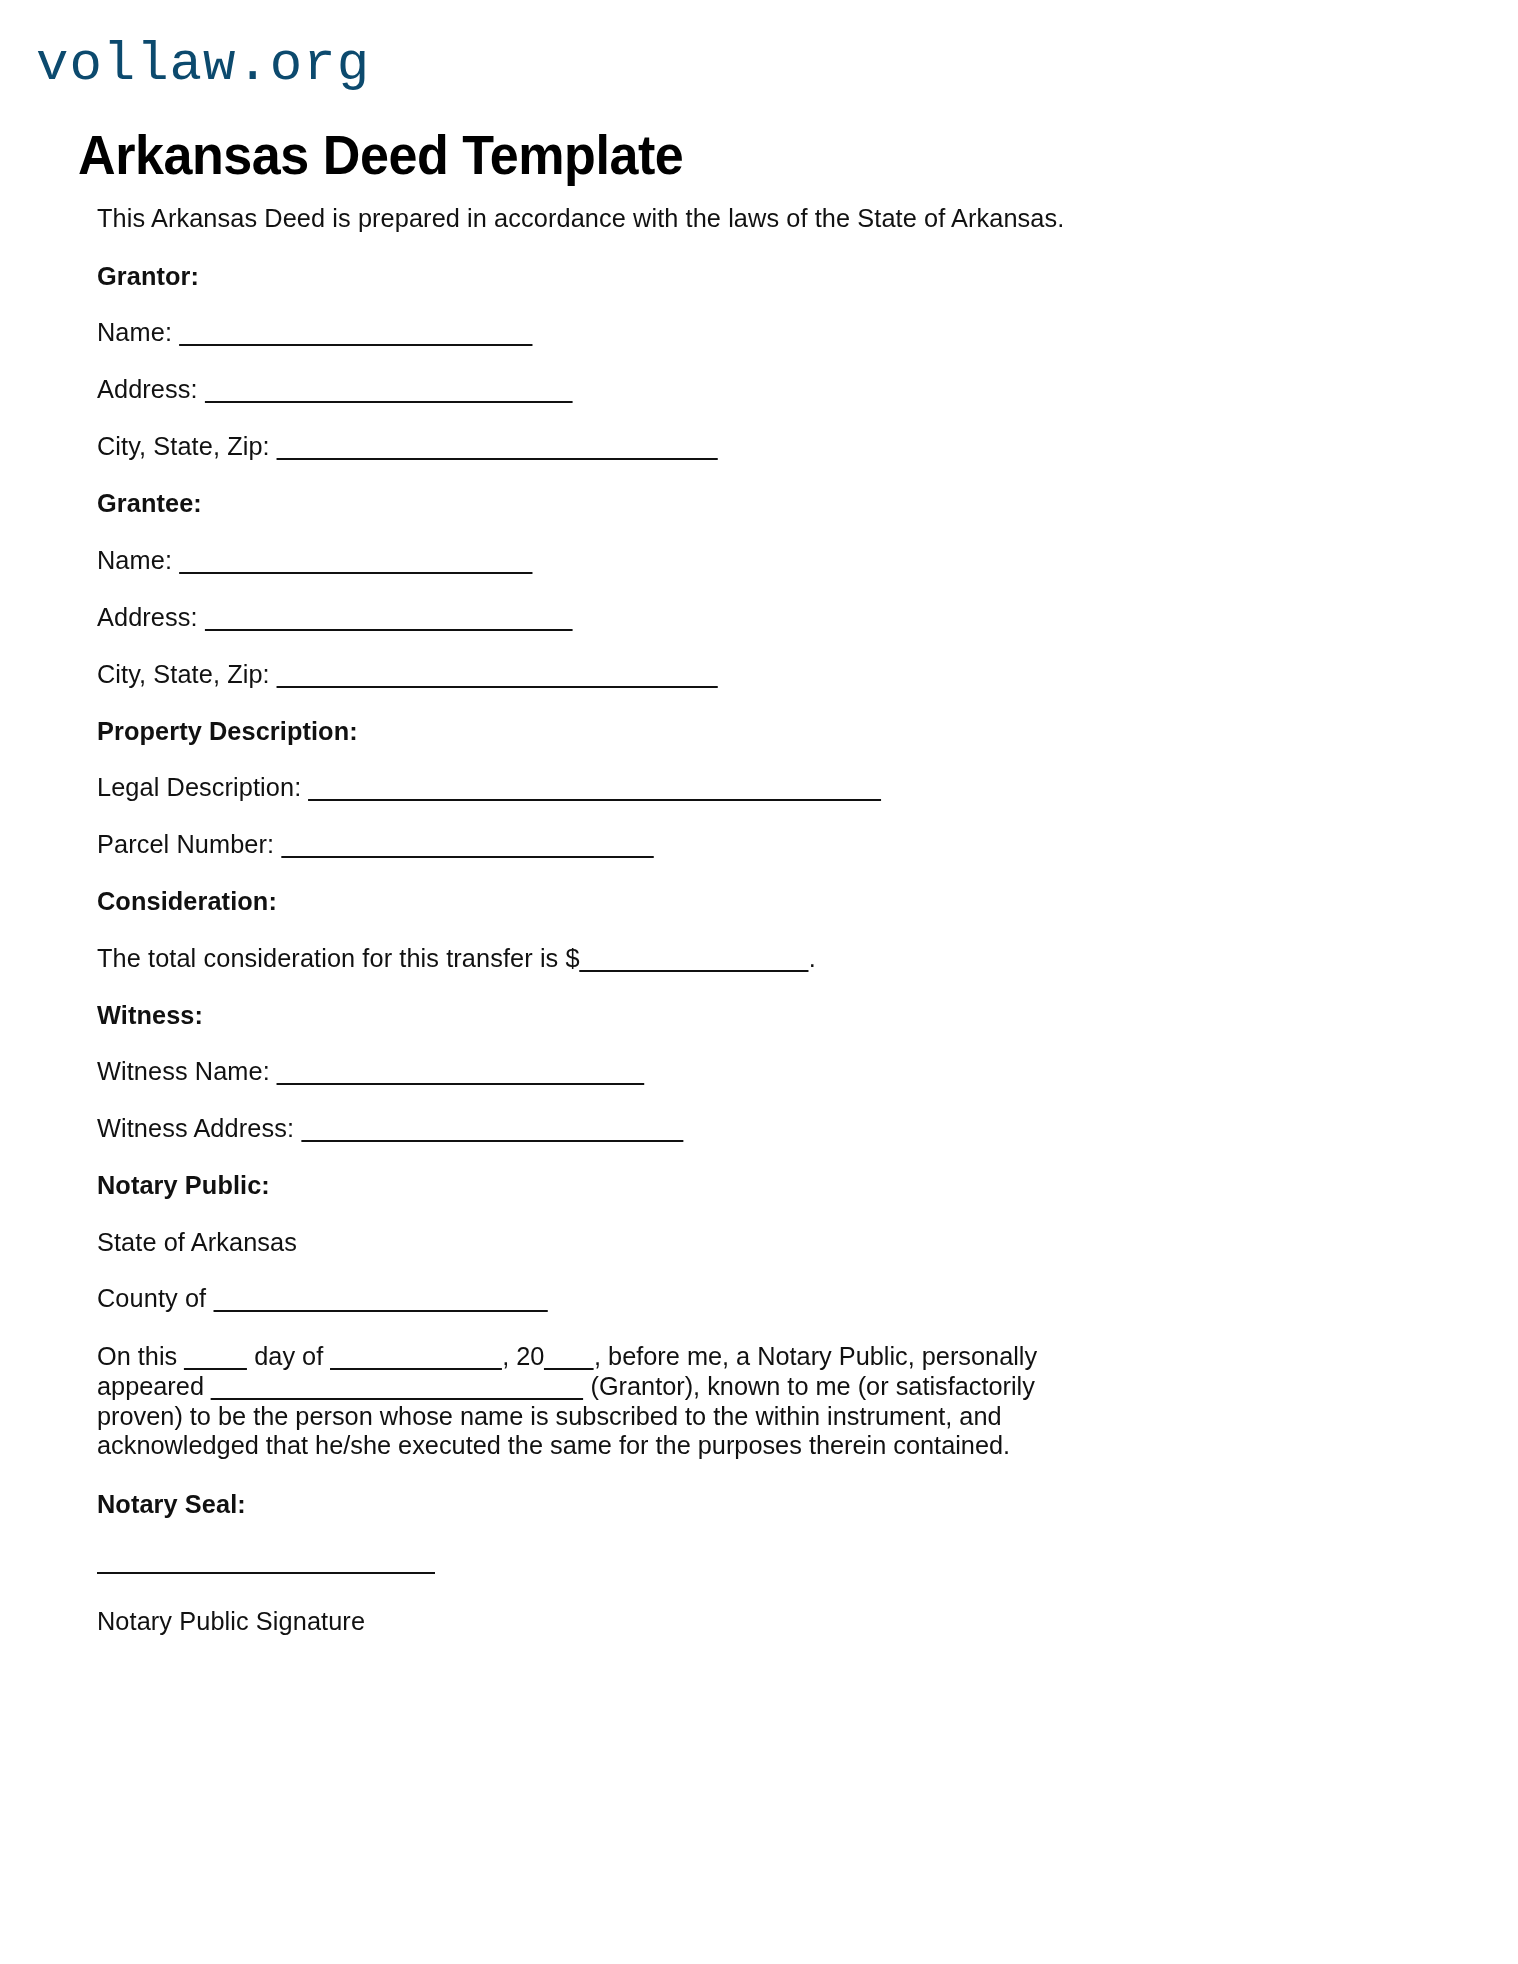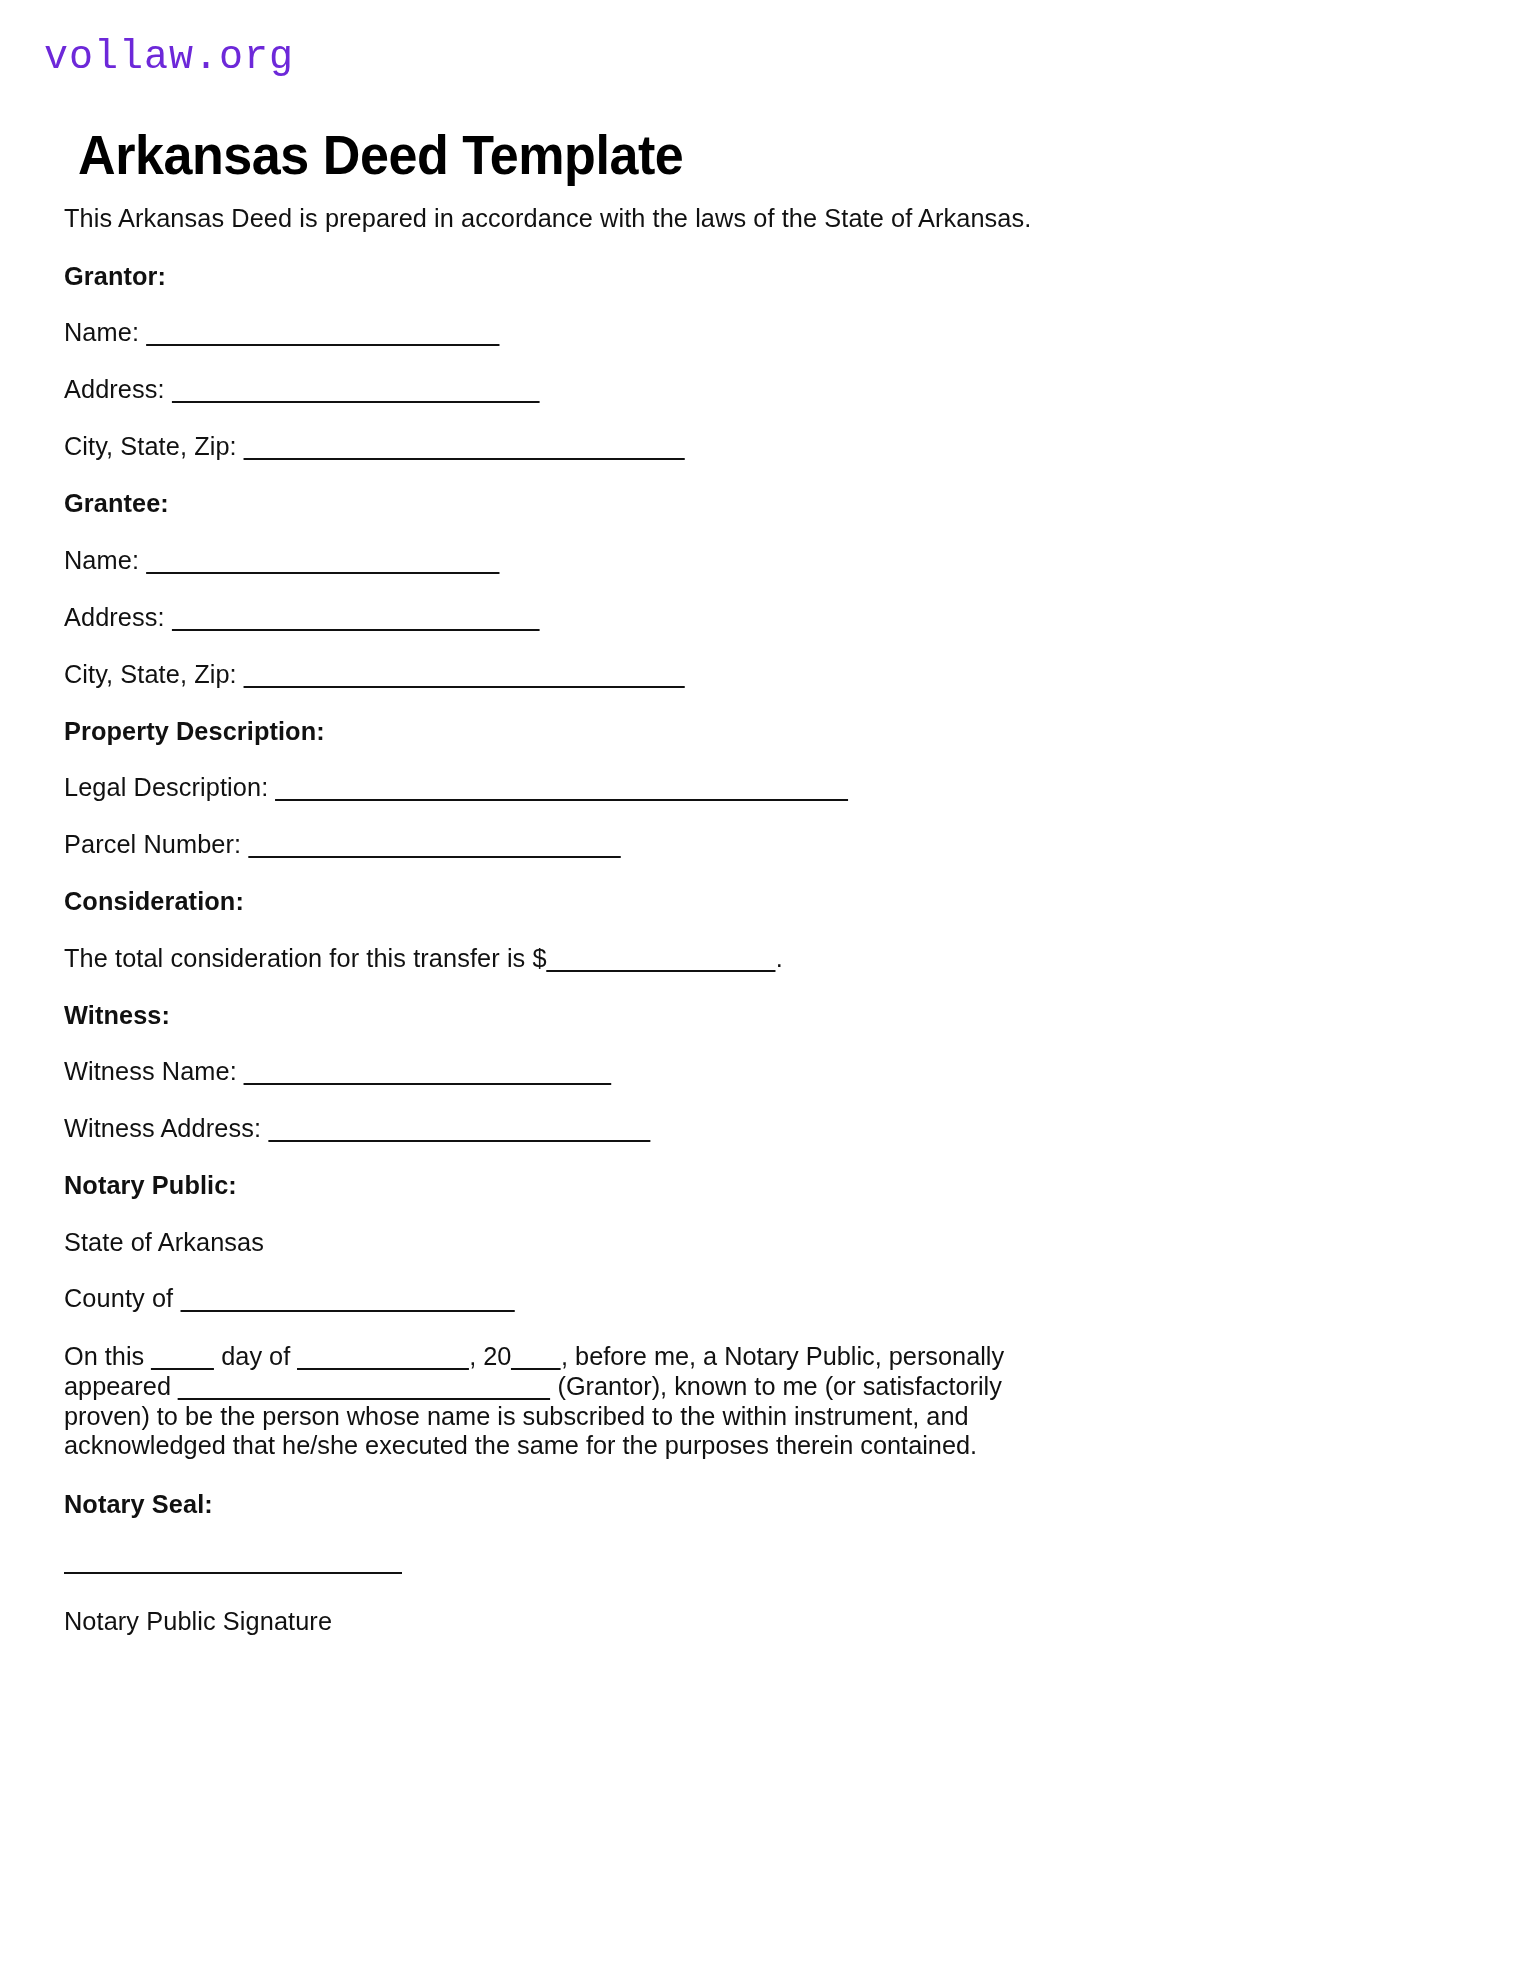--- a/index.html
+++ b/index.html
@@ -20,26 +20,26 @@
     width: 1518px;
     height: 1964px;
     background: #ffffff;
     box-sizing: border-box;
     overflow: hidden;
   }
 
   
   .brand {
     position: absolute;
-    left: 44px;
+    left: 36px;
     top: 38px;
     font-family: "Liberation Mono", "DejaVu Sans Mono", monospace;
-    font-size: 40px;
+    font-size: 54px;
     letter-spacing: 1px;
-    color: #6d28d9;
+    color: #0c4a6e;
     line-height: 1;
     white-space: pre;
   }
 
   .doc-title {
     position: absolute;
     left: 78px;
     top: 86px;
     font-family: "Liberation Sans Narrow", "Liberation Sans", sans-serif;
     font-weight: bold;
@@ -48,21 +48,21 @@
     letter-spacing: -0.5px;
     transform: scaleX(0.93);
     transform-origin: left top;
     white-space: pre;
     color: #000000;
   }
 
   
   .body-block {
     position: absolute;
-    left: 64px;
+    left: 97px;
     top: 205px;
     width: 1340px;
   }
 
   .line {
     font-size: 26.5px;
     line-height: 1.0;
     color: #111111;
     white-space: pre;
     transform: scaleX(0.955);

